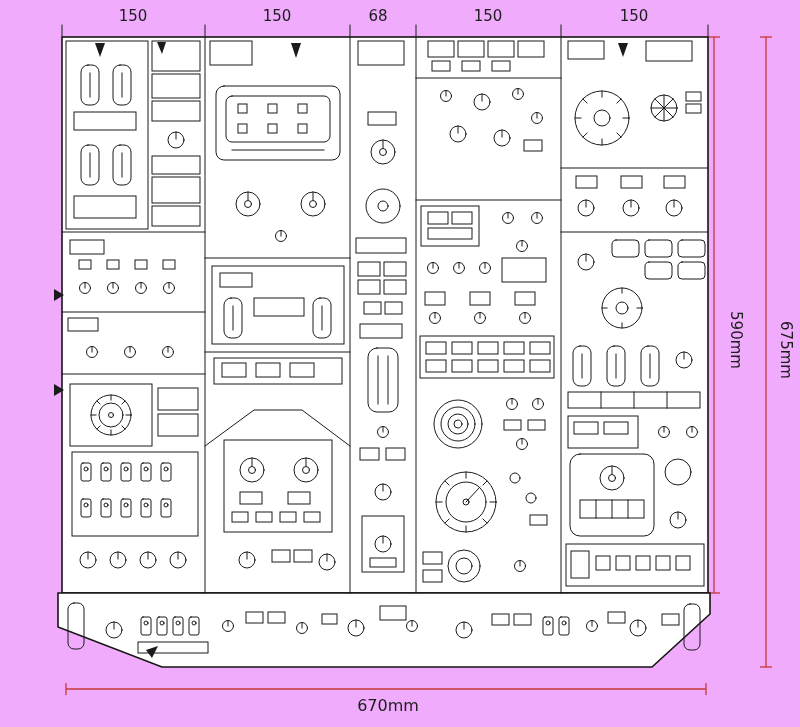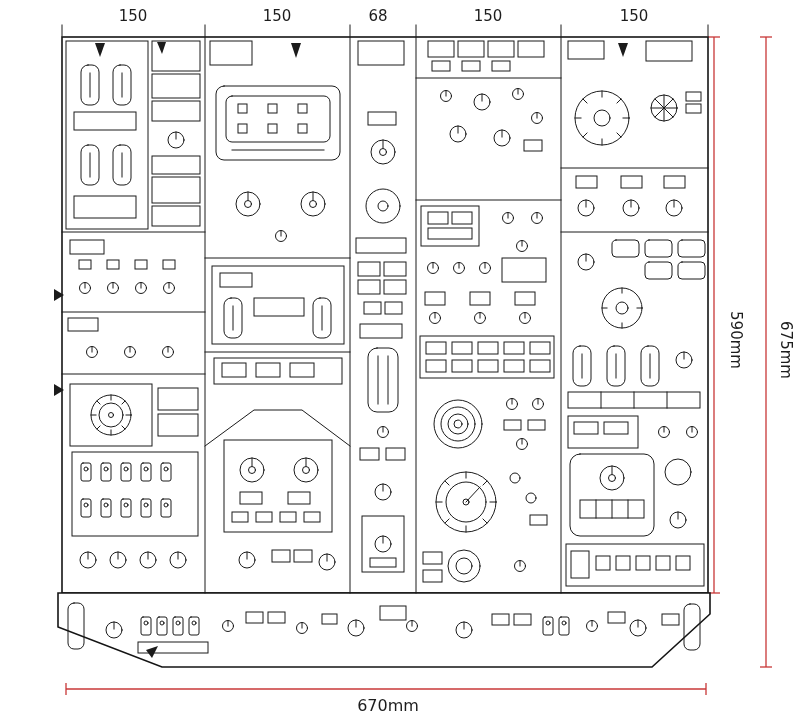--- a/index.html
+++ b/index.html
@@ -1,17 +1,17 @@
 <!DOCTYPE html>
 <html><head>
 <meta charset="utf-8">
 <style>
   html,body{margin:0;padding:0}
   body{background:#dddbd8;font-family:"DejaVu Sans", sans-serif}
-  .stage{position:relative;width:800px;height:727px;background:#ffffff;overflow:hidden}
+  .stage{position:relative;width:800px;height:727px;background:#f0abfc;overflow:hidden}
   svg{display:block}
   .ink{stroke:#1b1b1b;stroke-width:1;fill:none;stroke-linecap:square}
   .outline{stroke:#141414;stroke-width:1.6;fill:#ffffff}
   .red{stroke:#c83737;stroke-width:1.3;fill:none}
   .solid{fill:#1b1b1b;stroke:none}
   .dim{font-size:15px;fill:#1d1d1d}
   .dim-big{font-size:16px;fill:#1d1d1d}
 </style>
 </head>
 <body>

